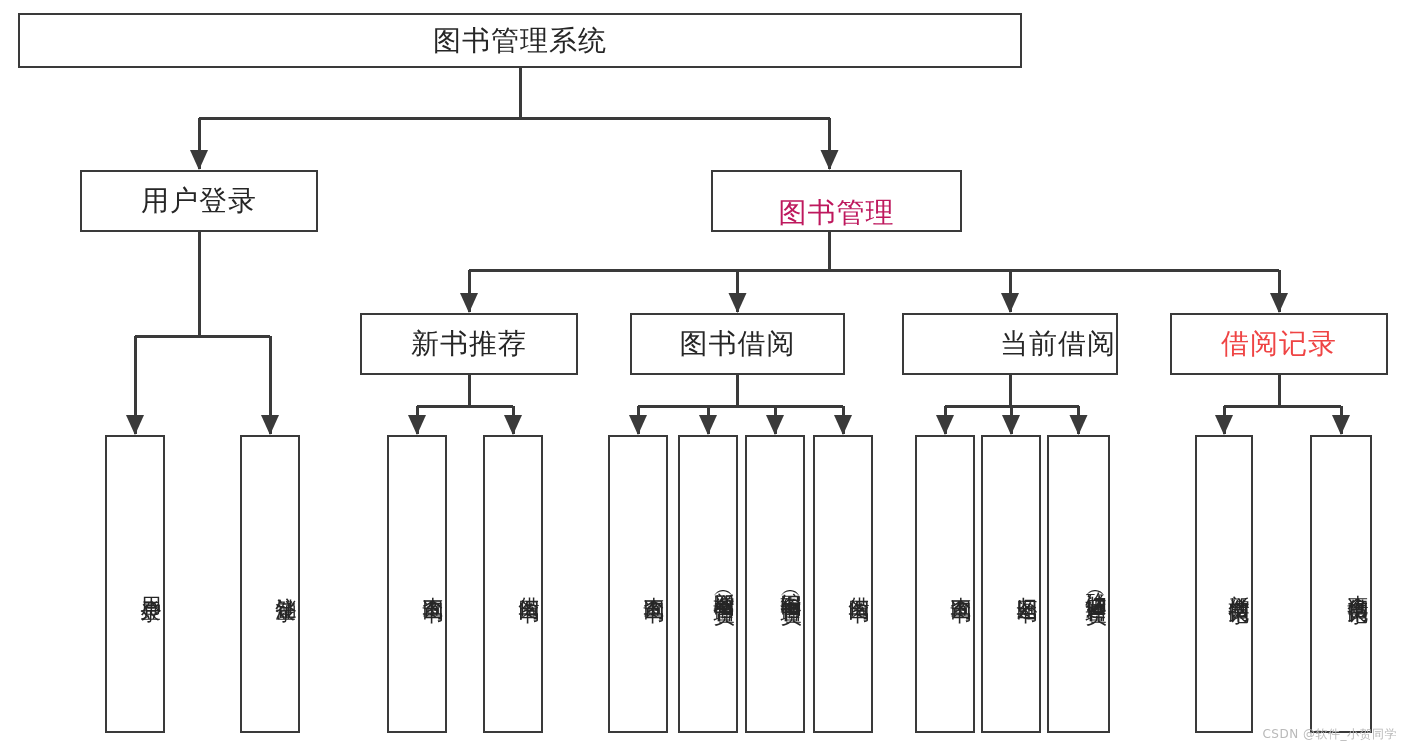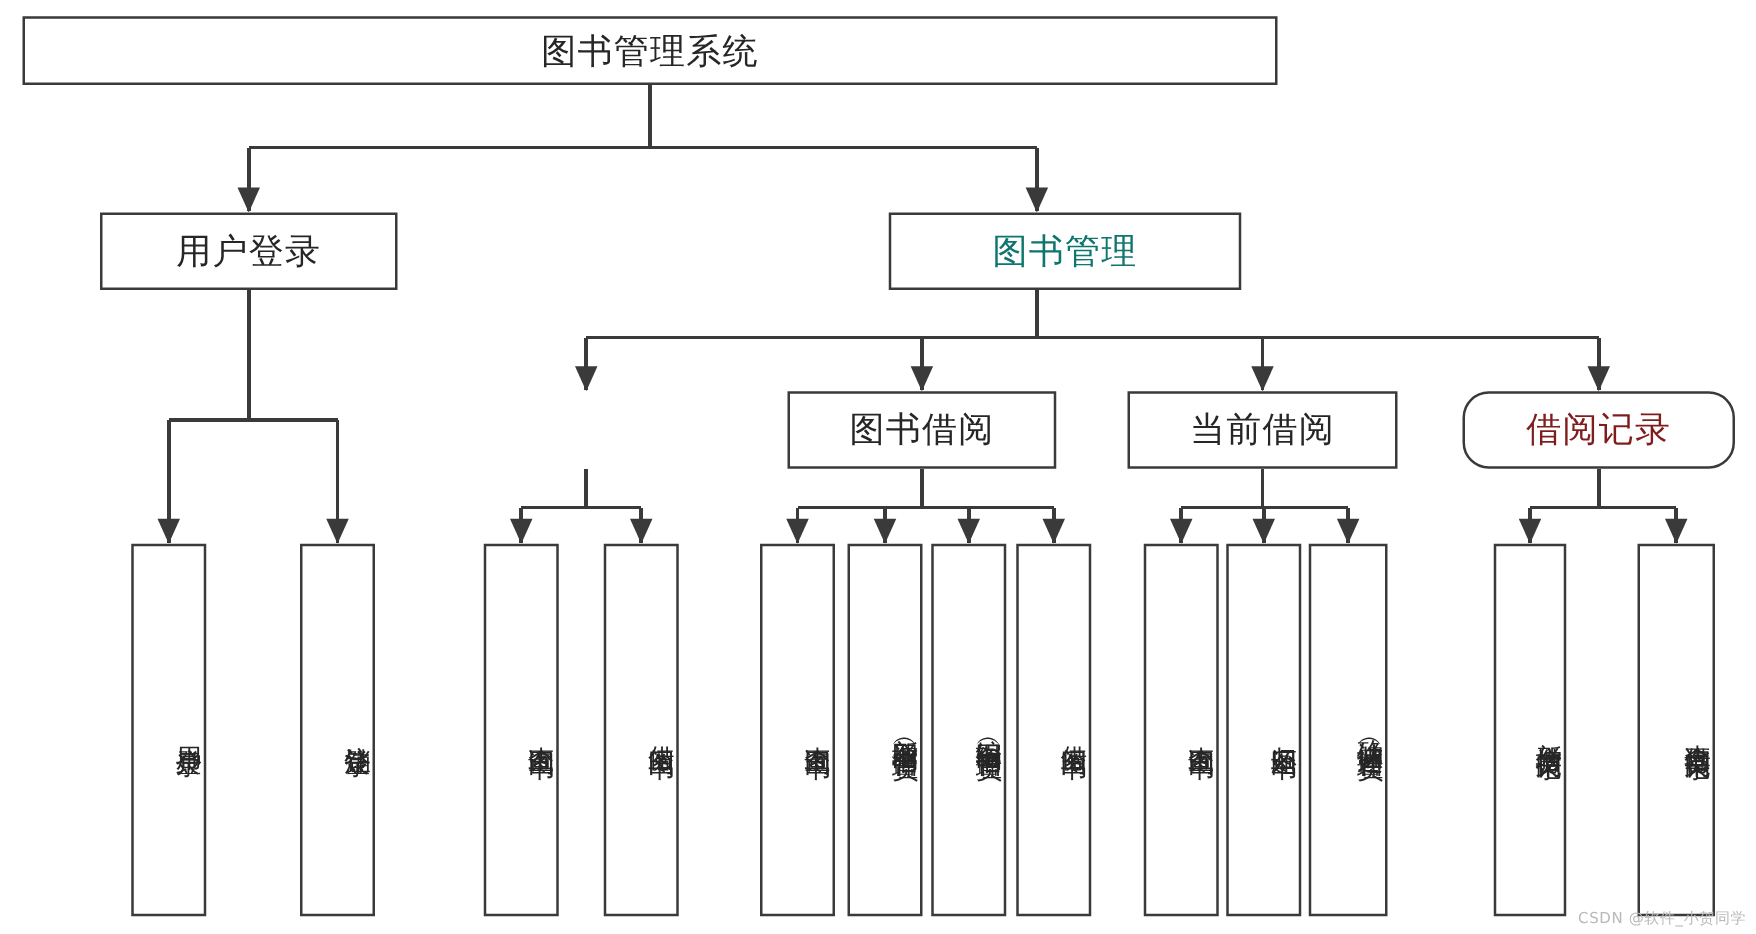--- a/index.html
+++ b/index.html
@@ -127,31 +127,34 @@
       <polygon points="1332,415 1350,415 1341,435" fill="#3a3a3a"></polygon>
     </svg>
 
   <div class="node horiz" style="left: 18px; top: 13px; width: 1004px; height: 55px; border-color: rgb(58, 58, 58); color: rgb(38, 38, 38);">
       <span>图书管理系统</span>
     </div>
 
   <div class="node horiz" style="left: 80px; top: 170px; width: 238px; height: 62px; border-color: rgb(58, 58, 58); color: rgb(38, 38, 38);">
       <span>用户登录</span>
     </div>
-  <div class="node horiz" style="left: 711px; top: 170px; width: 282px; height: 62px; border-color: rgb(58, 58, 58); color: #0f766e;">
+  <div class="node horiz" style="left: 711px; top: 170px; width: 251px; height: 62px; border-color: rgb(58, 58, 58); color: #be185d; align-items: flex-end;">
       <span>图书管理</span>
     </div>
 
+  <div class="node horiz" style="left: 360px; top: 313px; width: 218px; height: 62px; border-color: rgb(58, 58, 58); color: rgb(38, 38, 38);">
+      <span>新书推荐</span>
+    </div>
   <div class="node horiz" style="left: 630px; top: 313px; width: 215px; height: 62px; border-color: rgb(58, 58, 58); color: rgb(38, 38, 38); text-align: right;">
       <span>图书借阅</span>
     </div>
-  <div class="node horiz" style="left: 902px; top: 313px; width: 216px; height: 62px; border-color: rgb(58, 58, 58); color: rgb(38, 38, 38);">
+  <div class="node horiz" style="left: 902px; top: 313px; width: 216px; height: 62px; border-color: rgb(58, 58, 58); color: rgb(38, 38, 38); justify-content: flex-end;">
       <span>当前借阅</span>
     </div>
-  <div class="node horiz" style="left: 1170px; top: 313px; width: 218px; height: 62px; border-color: rgb(58, 58, 58); color: #7f1d1d; border-radius: 21px;">
+  <div class="node horiz" style="left: 1170px; top: 313px; width: 218px; height: 62px; border-color: rgb(58, 58, 58); color: #ef4444;">
       <span>借阅记录</span>
     </div>
 
   <div class="node vert" style="left: 105px; top: 435px; width: 60px; height: 298px; border-color: rgb(58, 58, 58); color: rgb(38, 38, 38);">
       <span class="vlabel">用户登录</span>
     </div>
   <div class="node vert" style="left: 240px; top: 435px; width: 60px; height: 298px; border-color: rgb(58, 58, 58); color: rgb(38, 38, 38);">
       <span class="vlabel">注销登录</span>
     </div>
 

